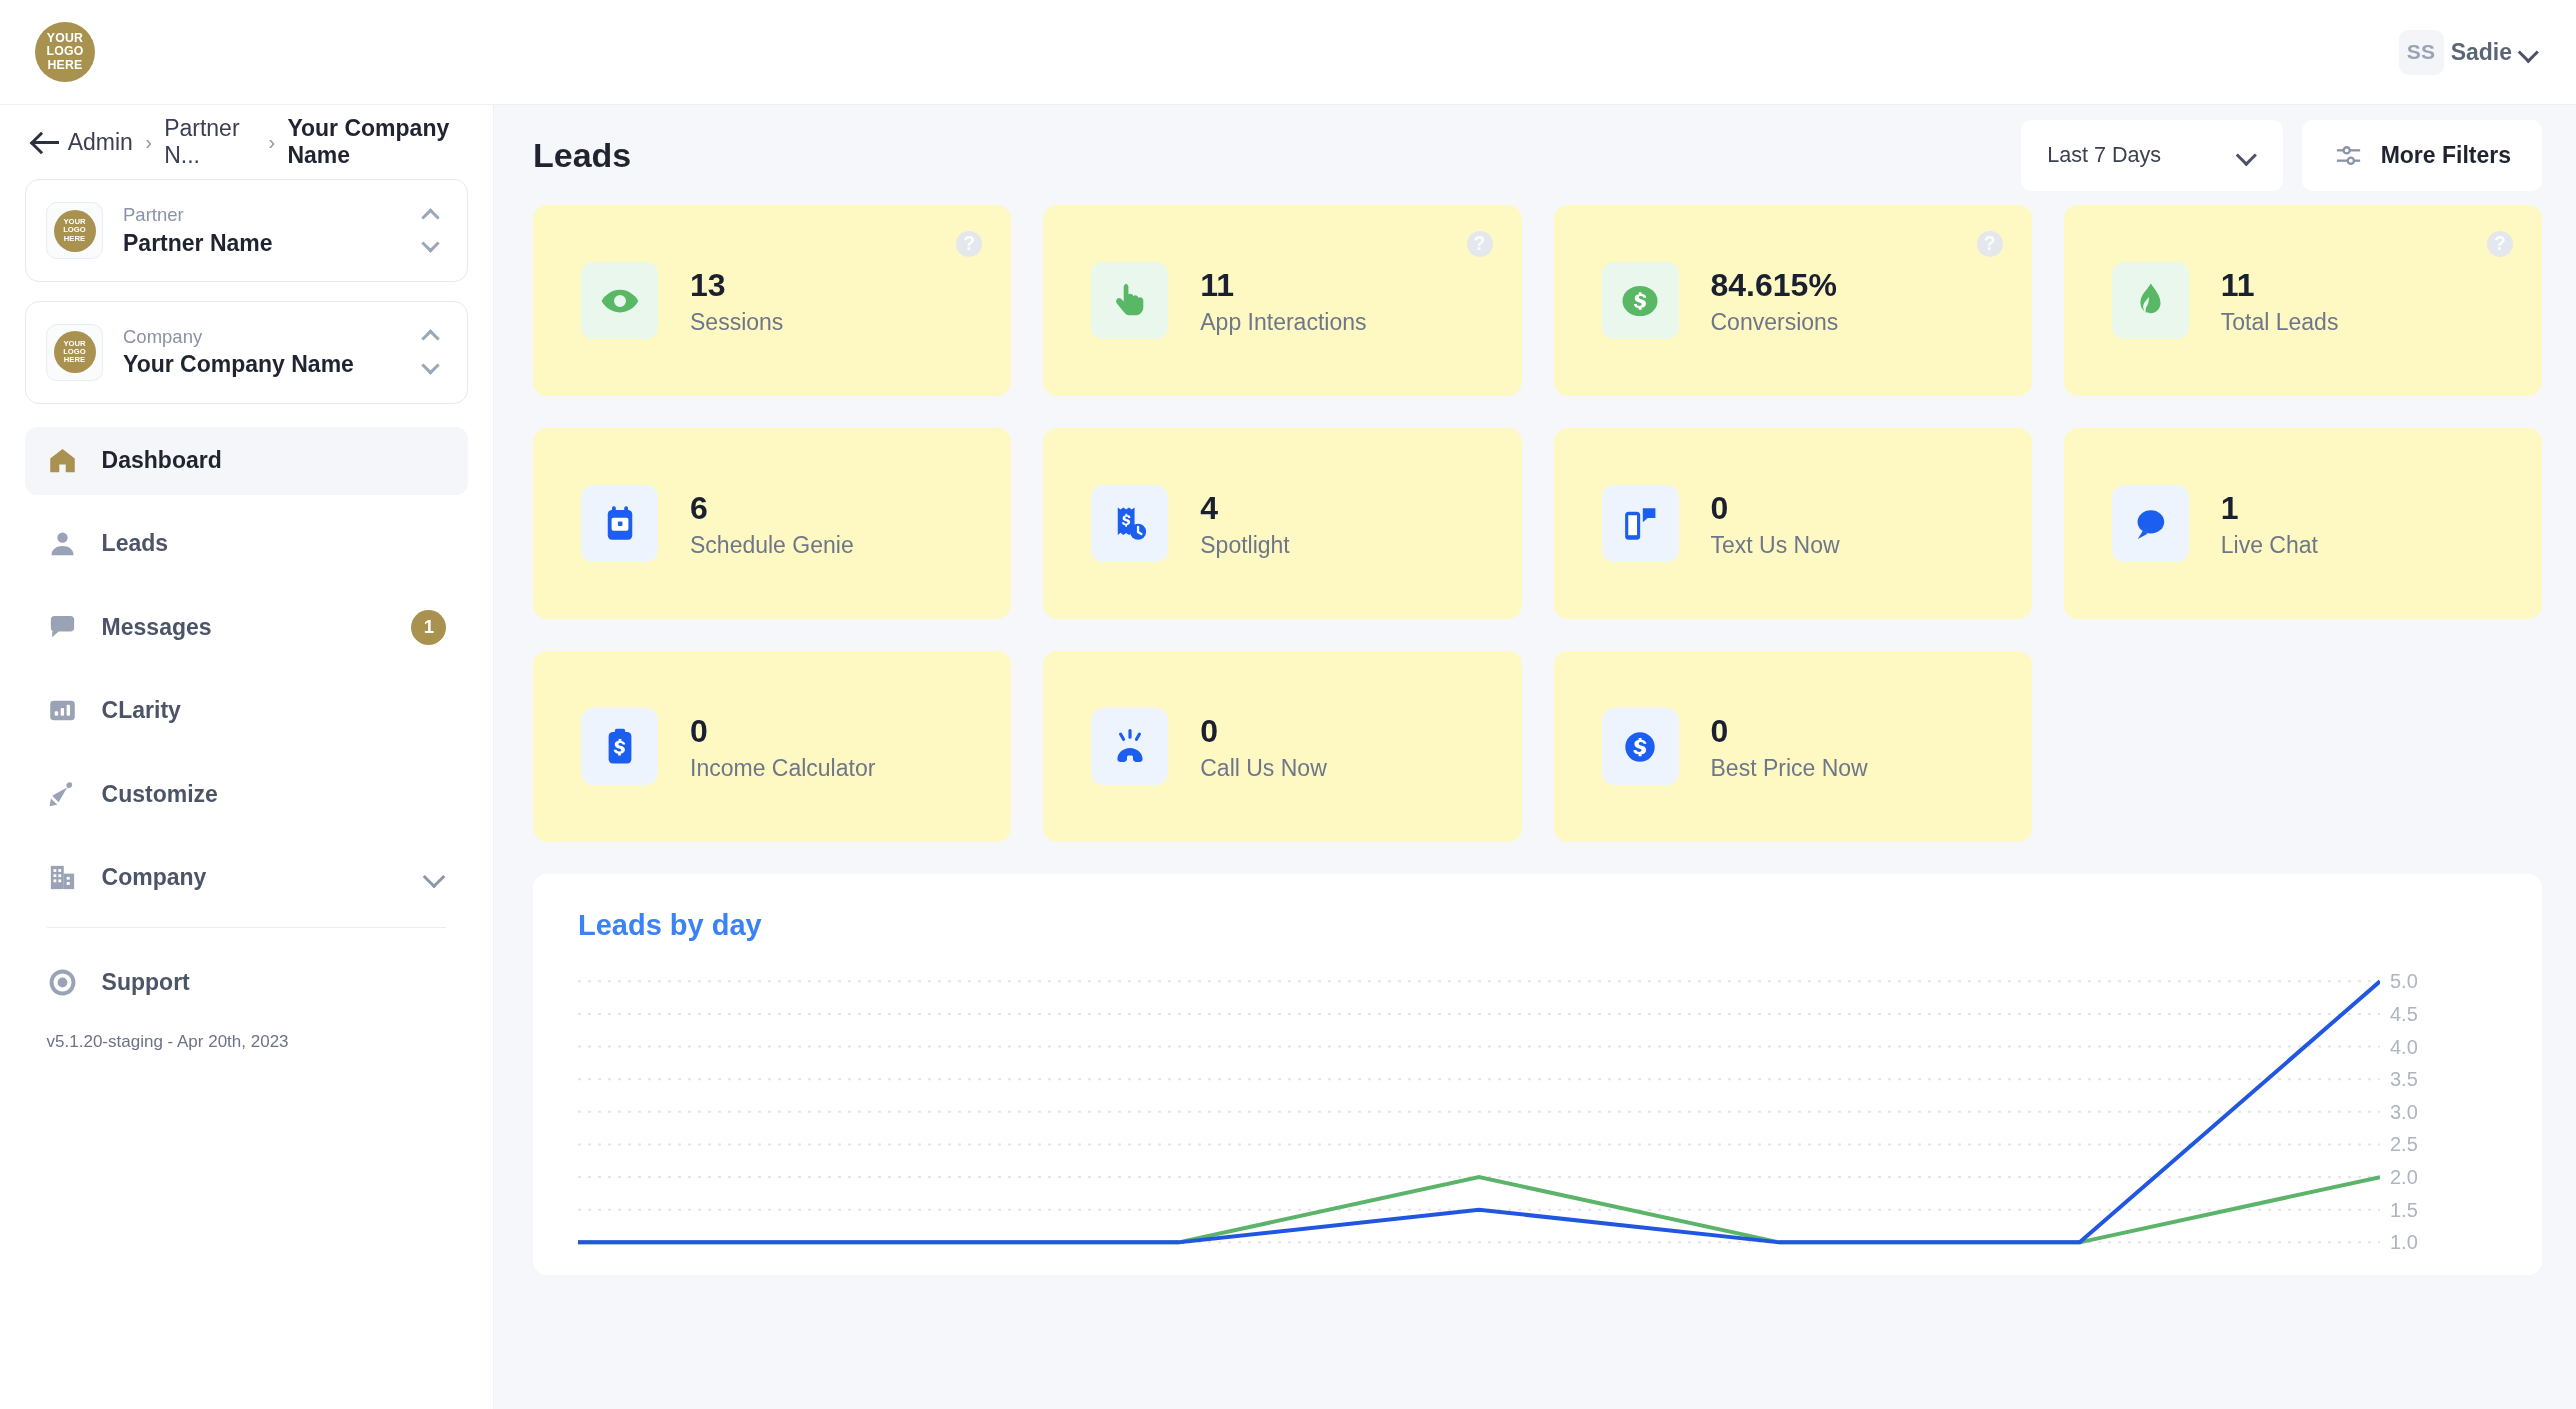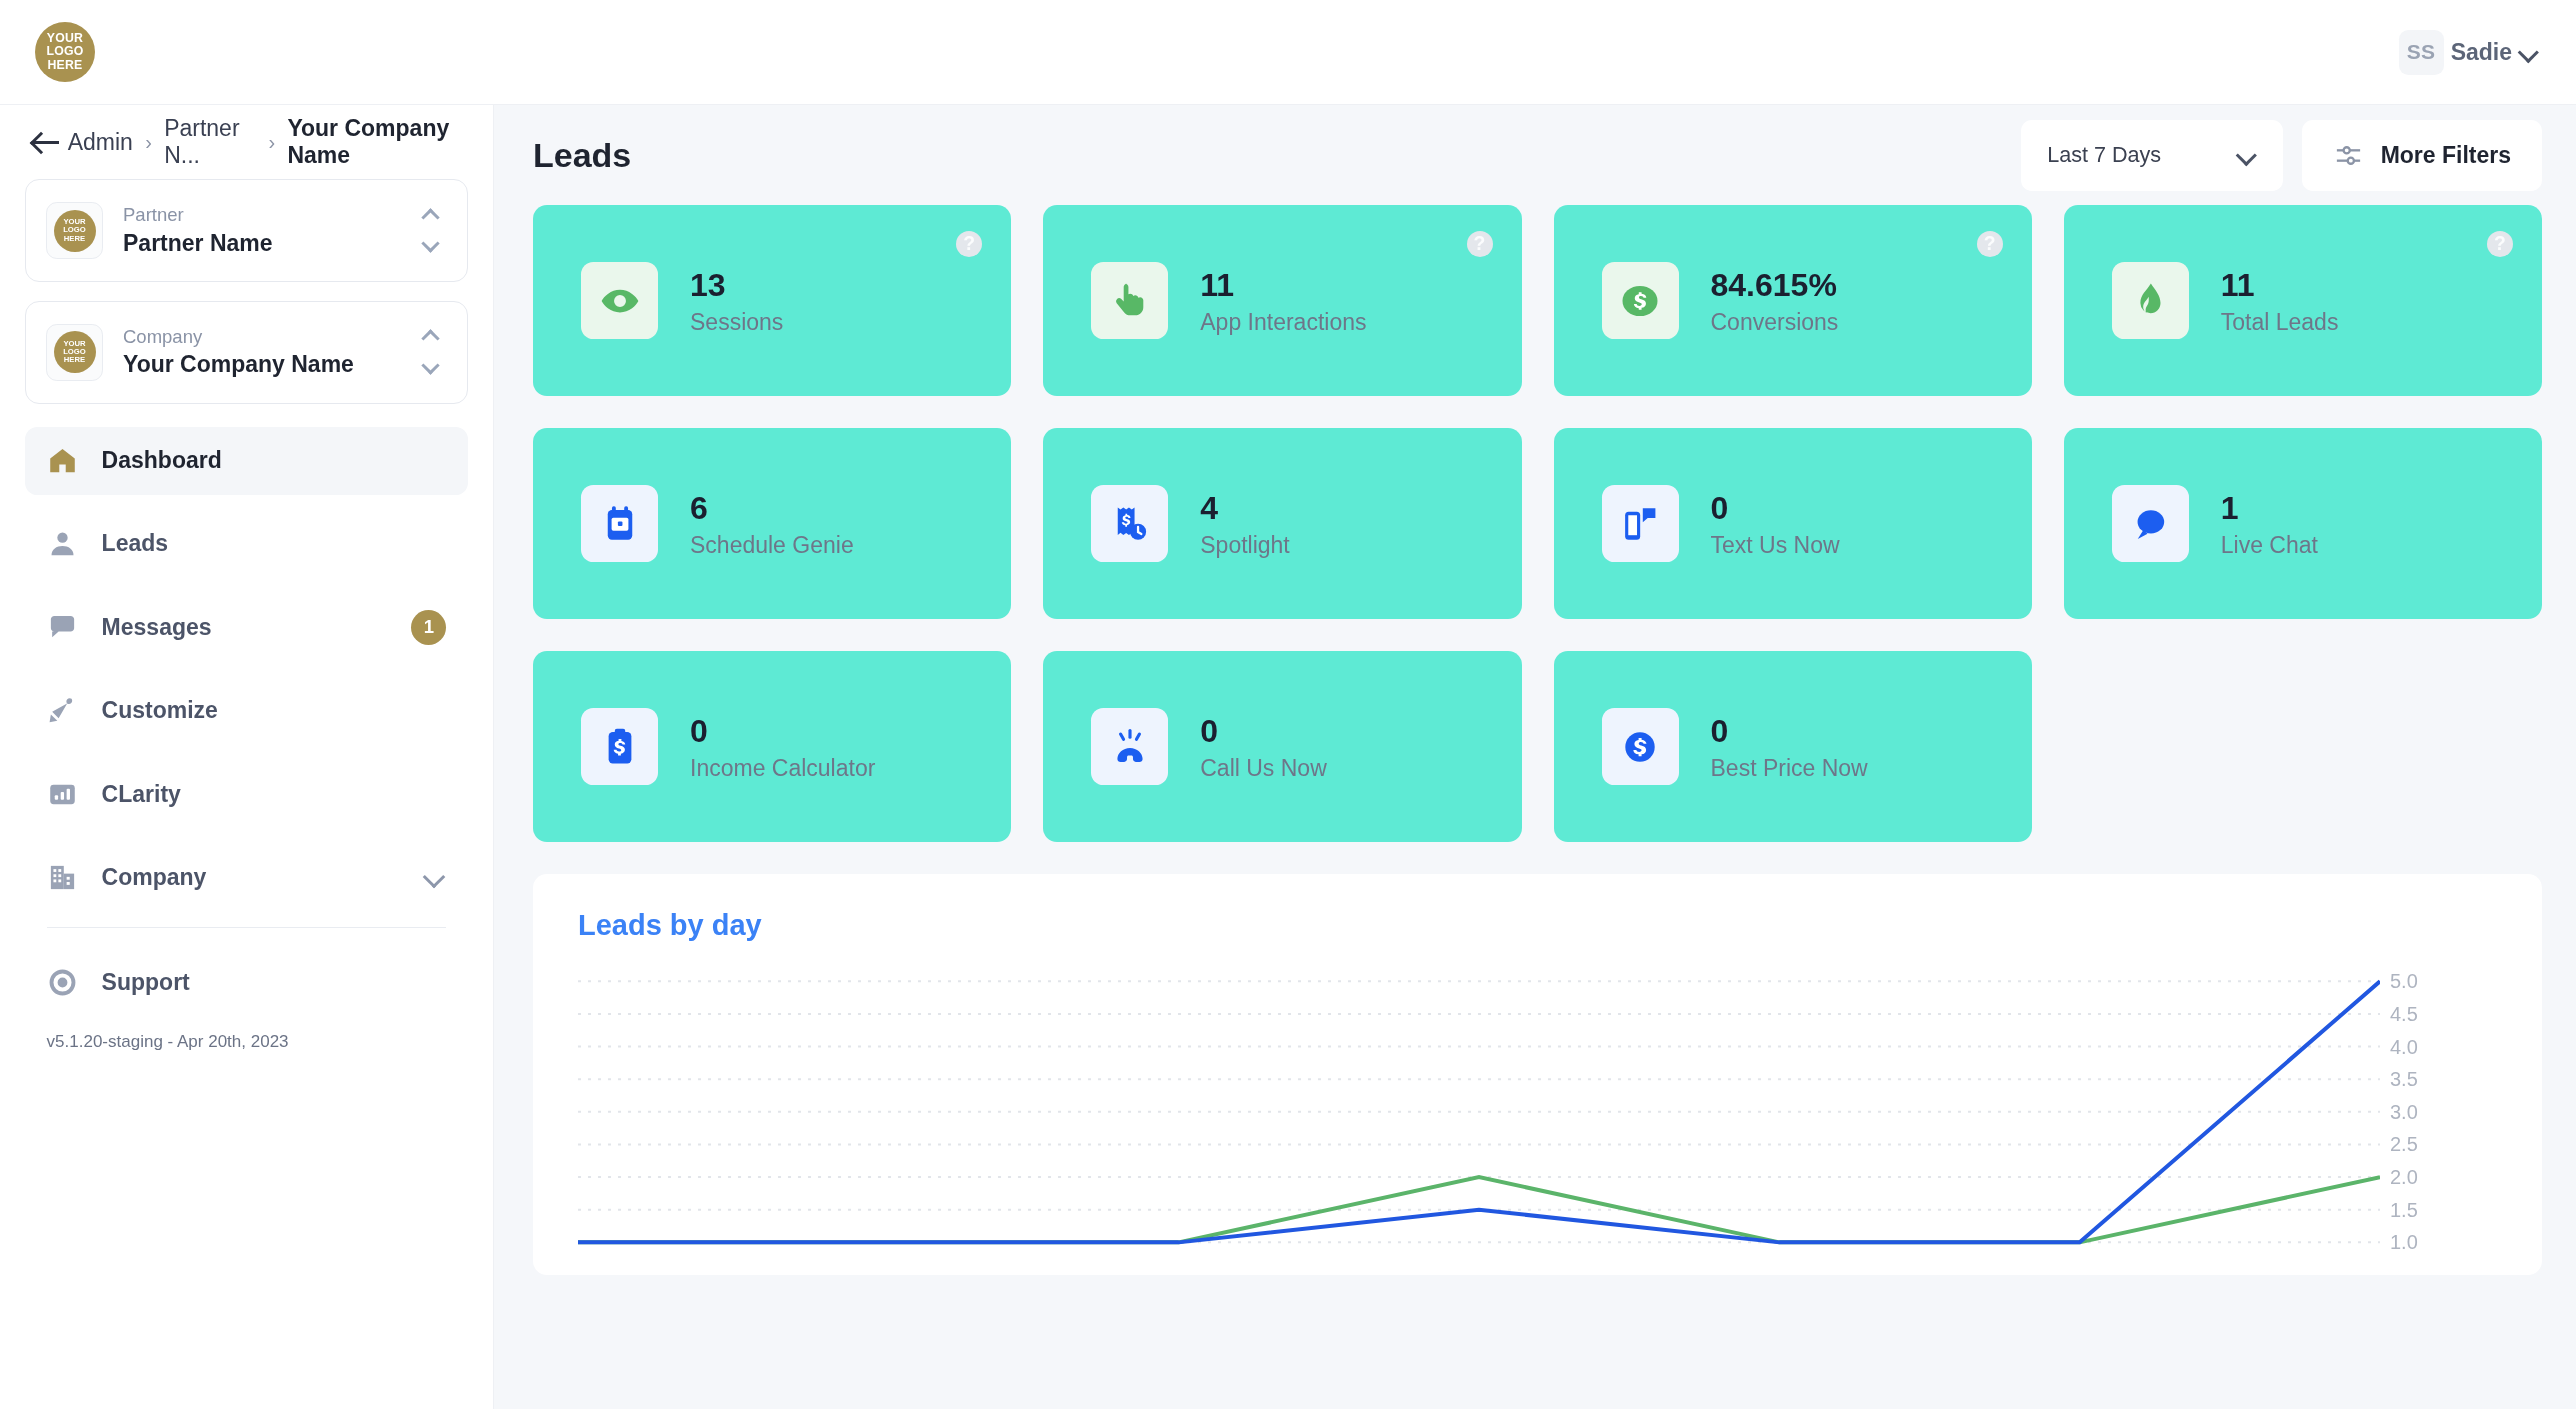--- a/index.html
+++ b/index.html
@@ -140,21 +140,21 @@
   .filters-btn {
     height: 71px; background: #fff; border-radius: 10.8px;
     display: flex; align-items: center; gap: 17px; padding: 0 31px;
     font-size: 23px; font-weight: 700; color: #1f2430; cursor: pointer;
   }
   .filters-btn svg { width: 31px; height: 31px; }
 
   .cards-wrap { padding: 0 34px 0 39px; }
   .cards-row { display: flex; gap: 32px; margin-bottom: 32px; }
   .card {
-    flex: 1; background: #5eead4; border-radius: 14px;
+    flex: 1; background: #fef9c3; border-radius: 14px;
     height: 191px; position: relative; display: flex; align-items: center;
     padding-left: 48px; gap: 32px;
   }
   .card.ghost { background: transparent; }
   .tile {
     width: 77px; height: 77px; border-radius: 12.3px; flex: none;
     display: flex; align-items: center; justify-content: center;
   }
   .tile.green { background: #eaf7ec; }
   .tile.blue  { background: #eef4fe; }
@@ -278,37 +278,37 @@
           </svg>
       </span>
       <span class="nav-label">Messages</span>
       <span class="badge">1</span>
     </div>
 
 
     <div class="nav-item">
       <span class="nav-ico">
         <svg viewBox="0 0 24 24">
-            <path d="M17.5 2.5c-1.4 0-2.5 1.1-2.5 2.5 0 .6.2 1.1.5 1.5L4 13l5 5 6.6-11.5c.4.3.9.5 1.4.5 1.4 0 2.5-1.1 2.5-2.5S18.9 2.5 17.5 2.5z"></path>
-            <path d="M3 15l-1 6 6-1z"></path>
-          </svg>
-      </span>
-      <span class="nav-label">Customize</span>
-    </div>
-
-    <div class="nav-item">
-      <span class="nav-ico">
-        <svg viewBox="0 0 24 24">
             <rect x="2.5" y="4.5" width="19" height="15" rx="2.6"></rect>
             <rect x="6" y="12.5" width="2.6" height="3.5" rx=".8" fill="#fff"></rect>
             <rect x="10.6" y="10" width="2.6" height="6" rx=".8" fill="#fff"></rect>
             <rect x="15.2" y="7.5" width="2.6" height="8.5" rx=".8" fill="#fff"></rect>
           </svg>
       </span>
       <span class="nav-label">CLarity</span>
+    </div>
+
+    <div class="nav-item">
+      <span class="nav-ico">
+        <svg viewBox="0 0 24 24">
+            <path d="M17.5 2.5c-1.4 0-2.5 1.1-2.5 2.5 0 .6.2 1.1.5 1.5L4 13l5 5 6.6-11.5c.4.3.9.5 1.4.5 1.4 0 2.5-1.1 2.5-2.5S18.9 2.5 17.5 2.5z"></path>
+            <path d="M3 15l-1 6 6-1z"></path>
+          </svg>
+      </span>
+      <span class="nav-label">Customize</span>
     </div>
 
     <div class="nav-item">
       <span class="nav-ico">
         <svg viewBox="0 0 24 24">
             <path d="M3 3h10v18H3z"></path>
             <path d="M13 9h8v12h-8z"></path>
             <g fill="#fff">
               <rect x="5" y="5.5" width="2.2" height="2.2"></rect>
               <rect x="8.8" y="5.5" width="2.2" height="2.2"></rect>

